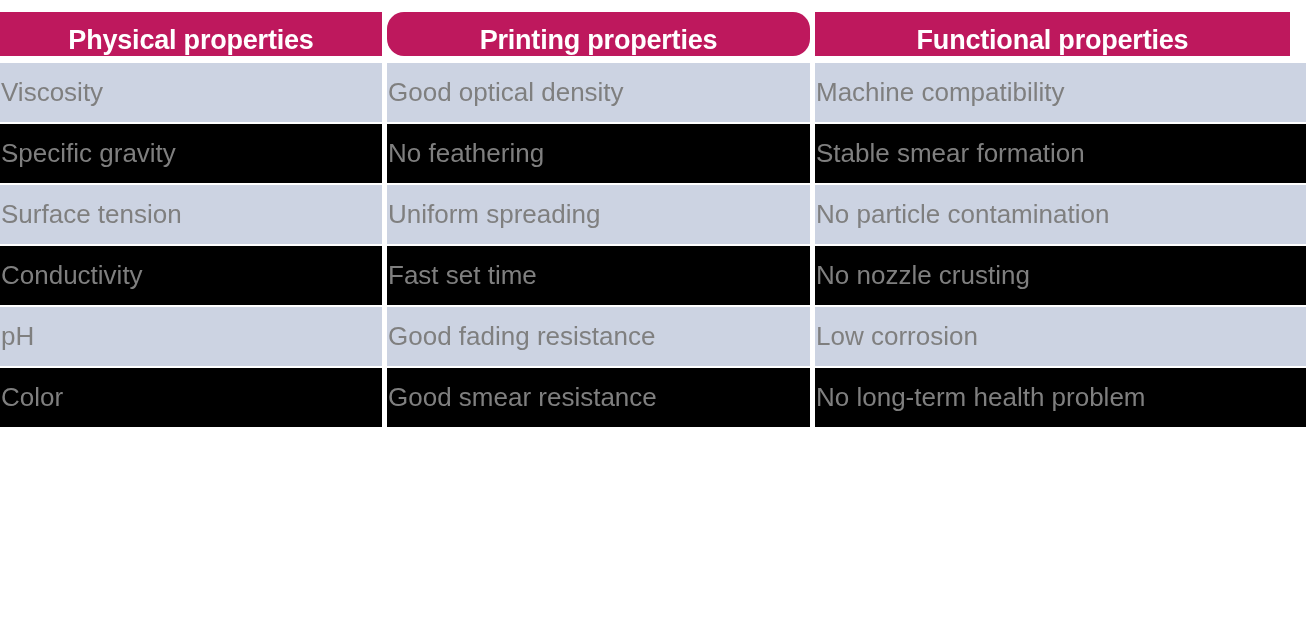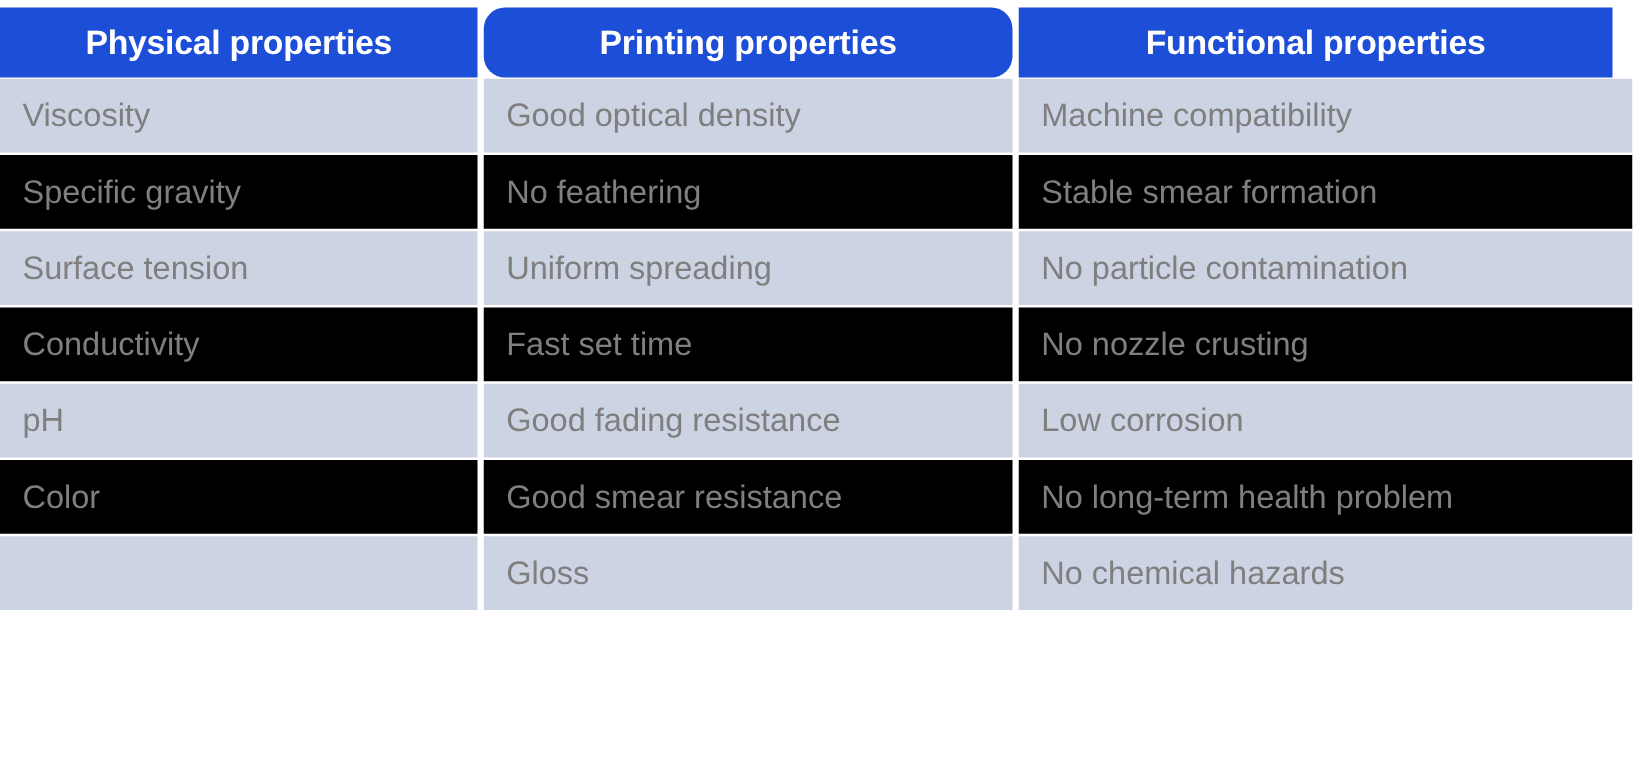--- a/index.html
+++ b/index.html
@@ -39,26 +39,26 @@
   thead tr.header-row th {
     padding: 0;
     margin: 0;
     border: 0;
     background: transparent;
     height: 62px;
     vertical-align: middle;
   }
 
   .header-cell {
-    background: #1d4ed8;
+    background: #be185d;
     color: #ffffff;
     font-weight: bold;
     font-size: 27px;
     line-height: 56px;
-    height: 56px;
+    height: 44px;
     text-align: center;
     letter-spacing: -0.2px;
     white-space: nowrap;
     overflow: hidden;
     margin: 6px 0 0 0;
   }
   th.hc1 .header-cell { margin-right: 3px; }
   th.hc2 .header-cell { margin-left: 2px; margin-right: 3px; border-radius: 17px; }
   th.hc3 .header-cell { margin-left: 2px; margin-right: 16px; }
 
@@ -70,21 +70,21 @@
     height: 61px;
     vertical-align: middle;
     background: transparent;
   }
 
   .body-cell {
     height: 59px;
     line-height: 59px;
     font-size: 26px;
     color: #7f7f7f;
-    padding-left: 18px;
+    padding-left: 1px;
     padding-right: 6px;
     white-space: nowrap;
     overflow: hidden;
     box-sizing: border-box;
   }
 
   tbody tr.row-odd .body-cell  { background: #ccd3e2; }
   tbody tr.row-even .body-cell { background: #000000; }
 
   
@@ -186,27 +186,16 @@
             <div class="body-cell">Color</div>
           </td>
         <td class="bc2">
             <div class="body-cell">Good smear resistance</div>
           </td>
         <td class="bc3">
             <div class="body-cell">No long-term health problem</div>
           </td>
       </tr>
 
-      <tr class="row-odd">
-        <td class="bc1">
-            <div class="body-cell empty-cell"></div>
-          </td>
-        <td class="bc2">
-            <div class="body-cell">Gloss</div>
-          </td>
-        <td class="bc3">
-            <div class="body-cell">No chemical hazards</div>
-          </td>
-      </tr>
 
     </tbody>
   </table>
 </div>
 
 </body></html>

